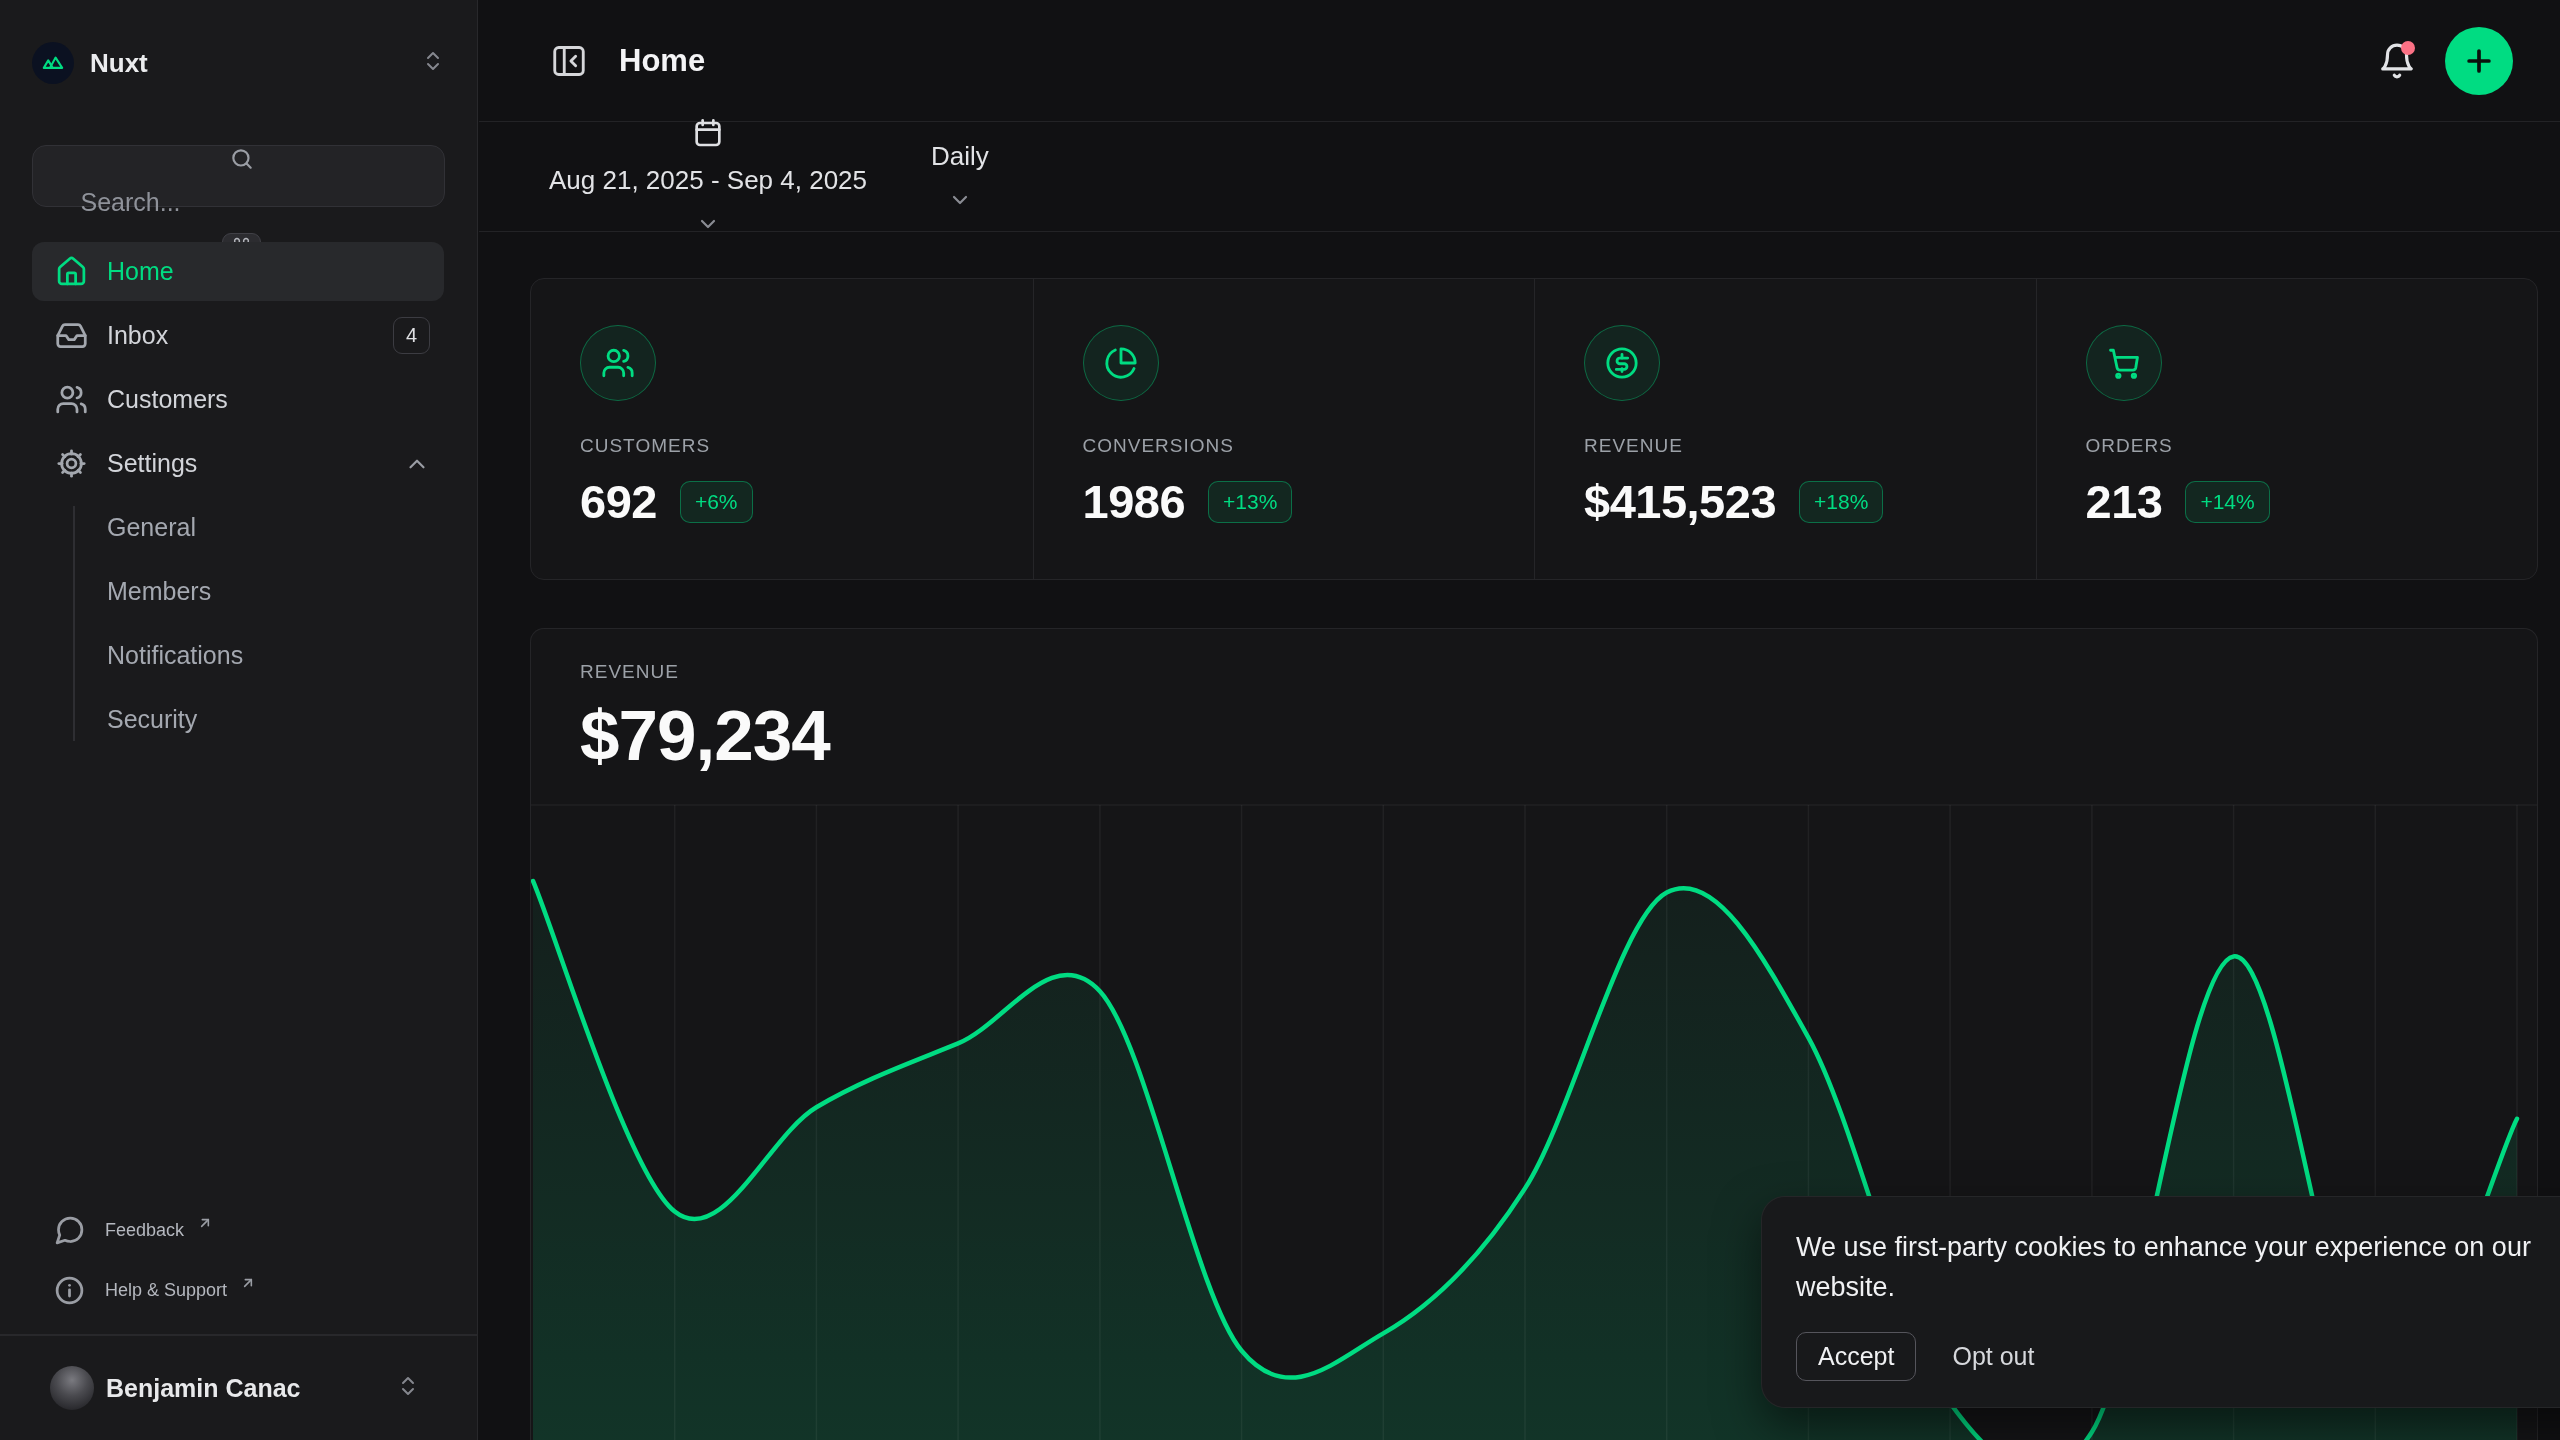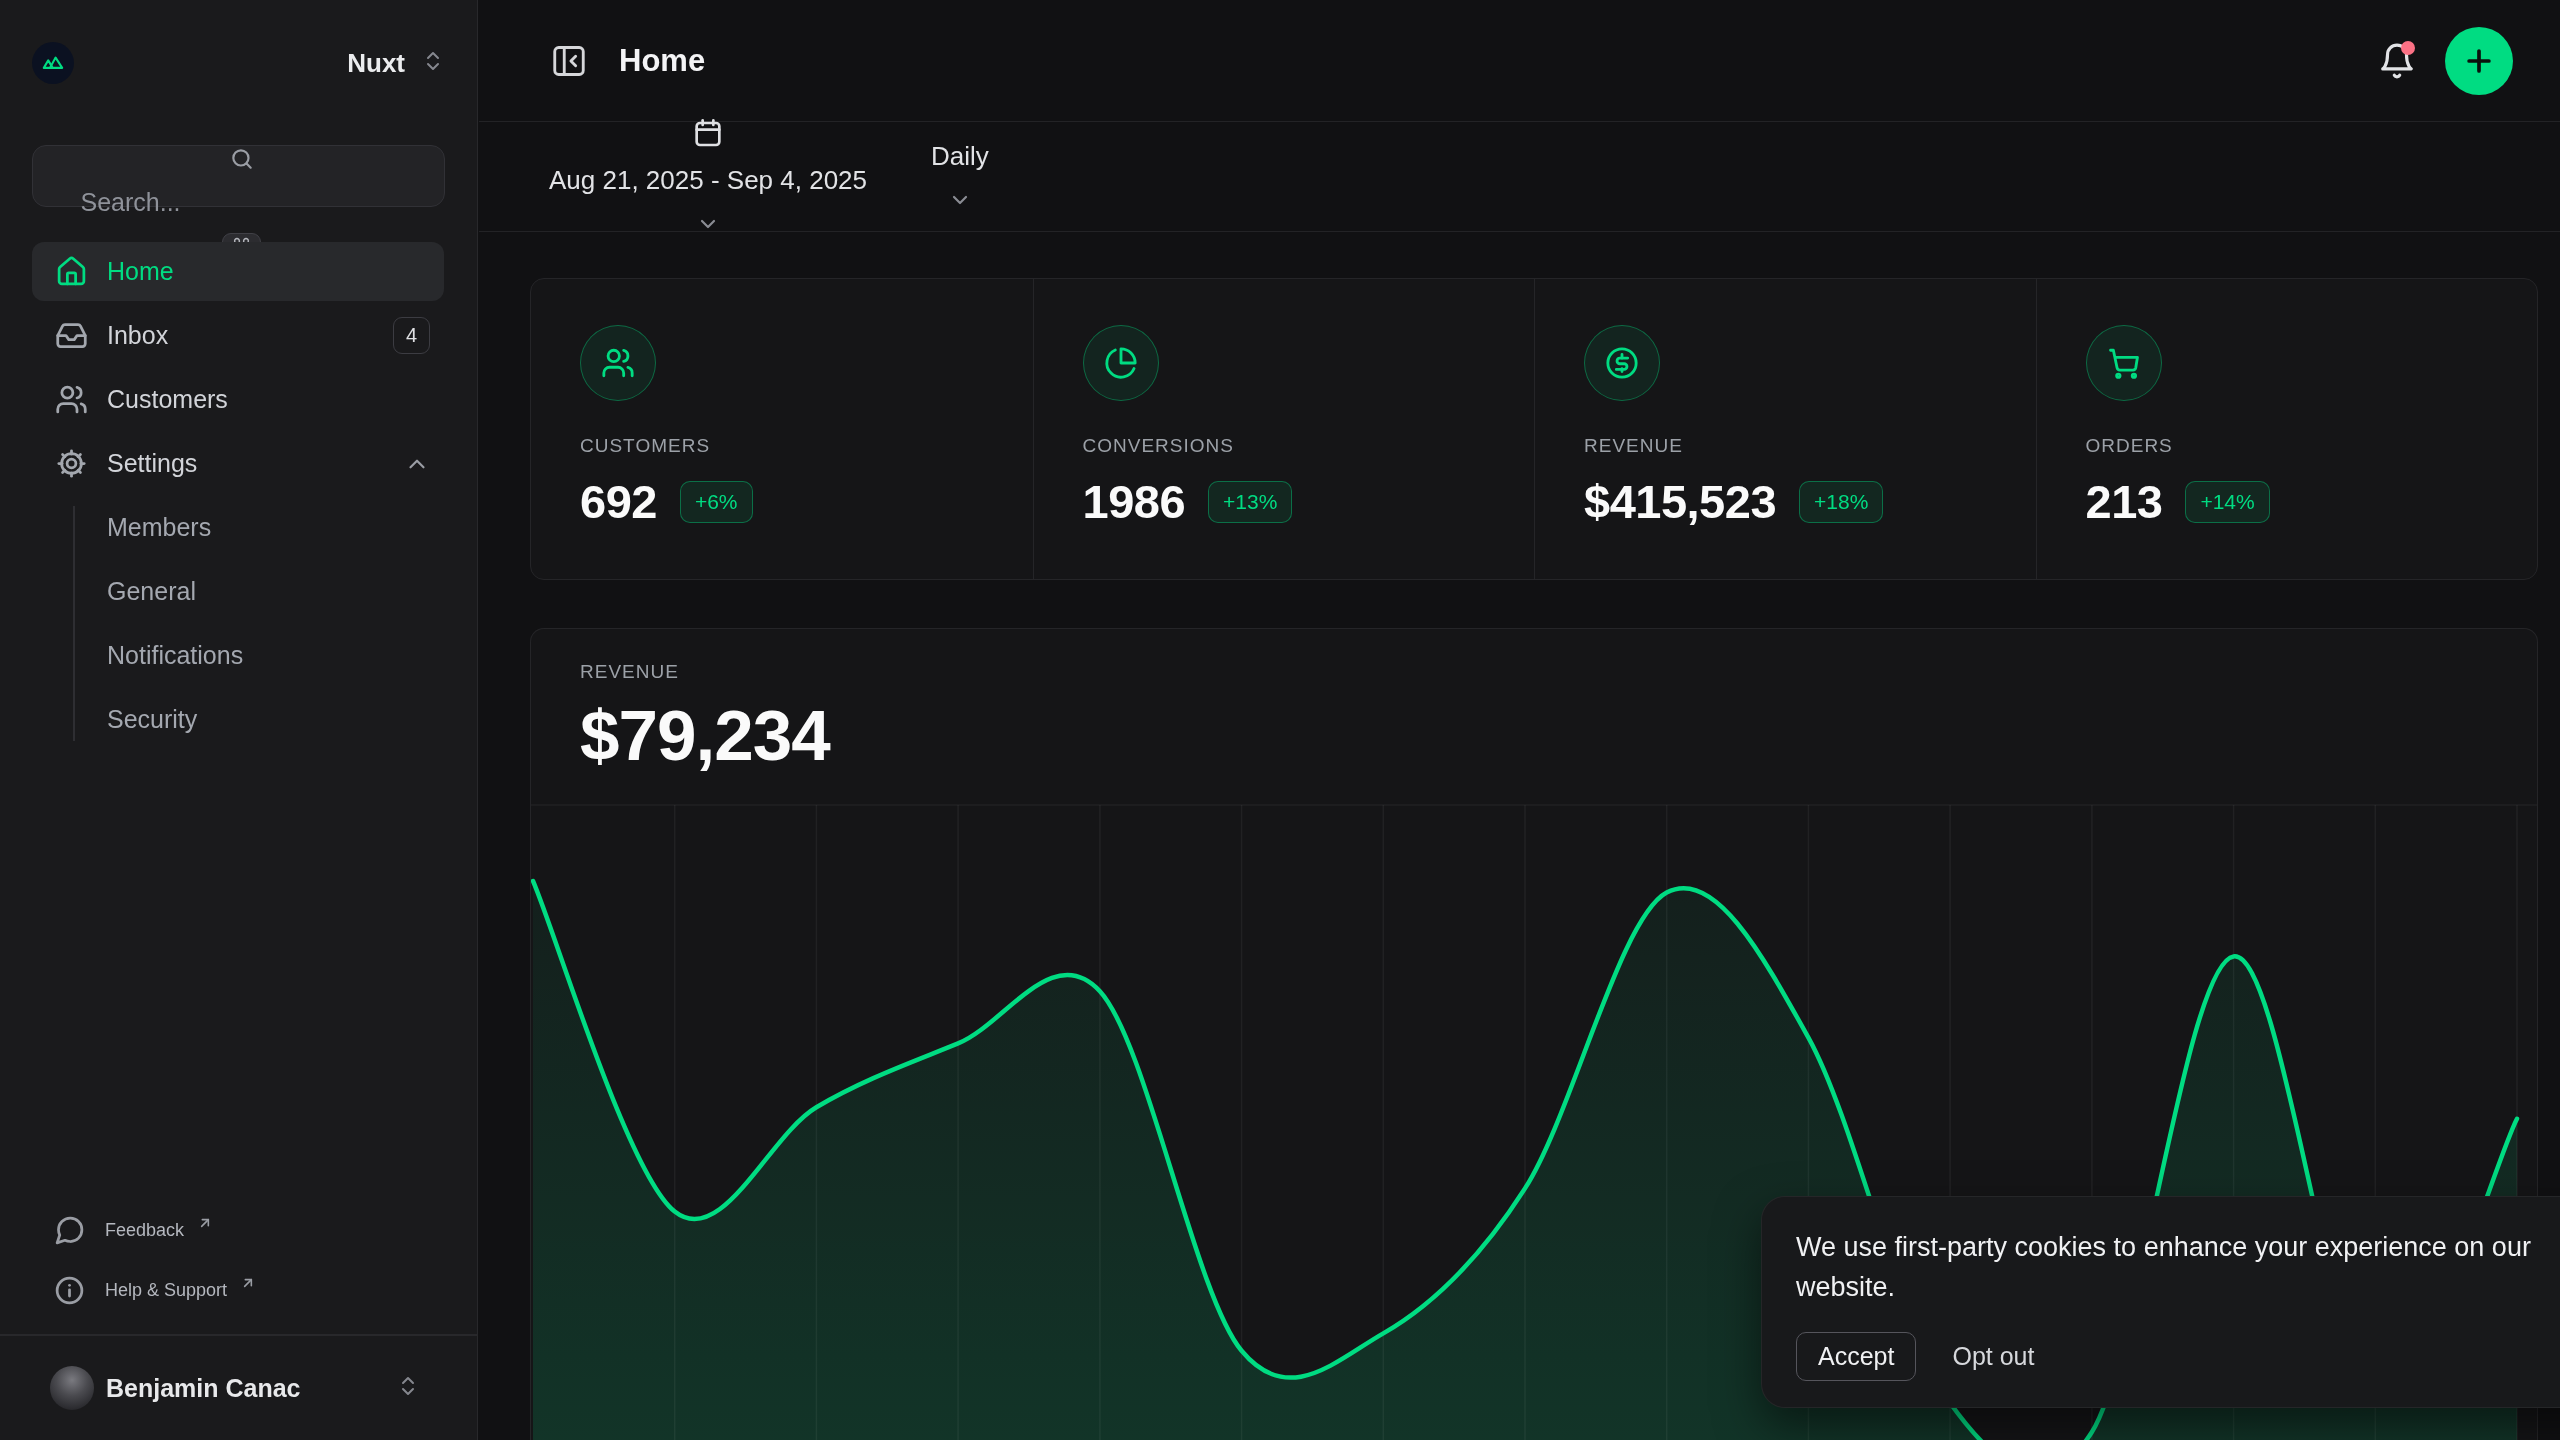--- a/index.html
+++ b/index.html
@@ -5,21 +5,21 @@
 <style>
   * { margin:0; padding:0; box-sizing:border-box; }
   html,body { background:#0b0b0d; }
   body { font-family:"Liberation Sans", sans-serif; }
   .app { position:relative; width:2560px; height:1440px; background:#111113; overflow:hidden; color:#e4e5e8; }
 
   
   .sidebar { position:absolute; left:0; top:0; width:478px; height:1440px; background:#1a1a1c; border-right:1.5px solid #28282b; }
   .ws-row { position:absolute; top:36px; left:32px; right:32px; height:54px; display:flex; align-items:center; gap:16px; border-radius:12px; cursor:pointer; }
   .ws-logo { width:42px; height:42px; border-radius:50%; background:#0b1121; display:flex; align-items:center; justify-content:center; flex:none; }
-  .ws-name { font-size:26px; font-weight:600; color:#ebecee; flex:1;text-align:right; }
+  .ws-name { font-size:26px; font-weight:600; color:#ebecee; flex:1; }
   .updown { color:#85878e; flex:none; }
 
   .search-box { position:absolute; top:145px; left:32px; right:32px; height:62px; background:#232326; border:1.5px solid #313136; border-radius:14px; display:flex; align-items:center; padding:0 14px 0 20px; gap:16px; cursor:text;flex-direction:column; }
   .search-box svg { color:#9a9da4; flex:none; }
   .search-input { flex:1; background:transparent; border:none; outline:none; font-family:inherit; font-size:25px; color:#c9ccd2; min-width:0; }
   .search-input::placeholder { color:#8f929a; opacity:1; }
   .kbd { height:37px; min-width:39px; padding:0 8px; background:#2c2c30; border:1px solid #404046; border-radius:9px; color:#b4b6bc; font-size:20px; display:flex; align-items:center; justify-content:center; }
 
   .nav { position:absolute; top:242px; left:32px; right:33px; }
   .nav-item { height:59px; margin-bottom:5px; border-radius:12px; display:flex; align-items:center; padding:0 14px 0 23px; gap:19px; font-size:25px; font-weight:500; color:#d2d4d9; cursor:pointer; }
@@ -151,24 +151,24 @@
           <circle cx="12" cy="12" r="7.2"></circle>
         </svg>
         <span class="nav-label">Settings</span>
         <svg width="26" height="26" viewBox="0 0 24 24" fill="none" stroke="#9a9da4" stroke-width="2" stroke-linecap="round" stroke-linejoin="round">
             <path d="m6 15 6-6 6 6"></path>
           </svg>
       </div>
       <div class="sub-wrap">
         <span class="sub-guide"></span>
         <div class="sub-item">
+            <span>General</span>
+          </div>
+        <div class="sub-item">
             <span>Members</span>
-          </div>
-        <div class="sub-item">
-            <span>General</span>
           </div>
         <div class="sub-item">
             <span>Notifications</span>
           </div>
         <div class="sub-item">
             <span>Security</span>
           </div>
       </div>
     </nav>
 

